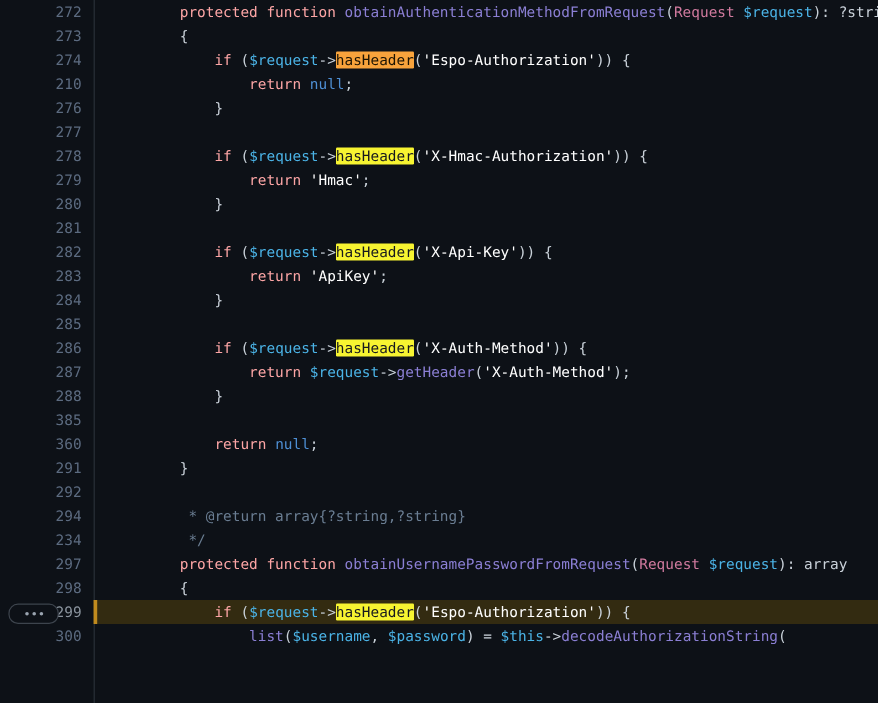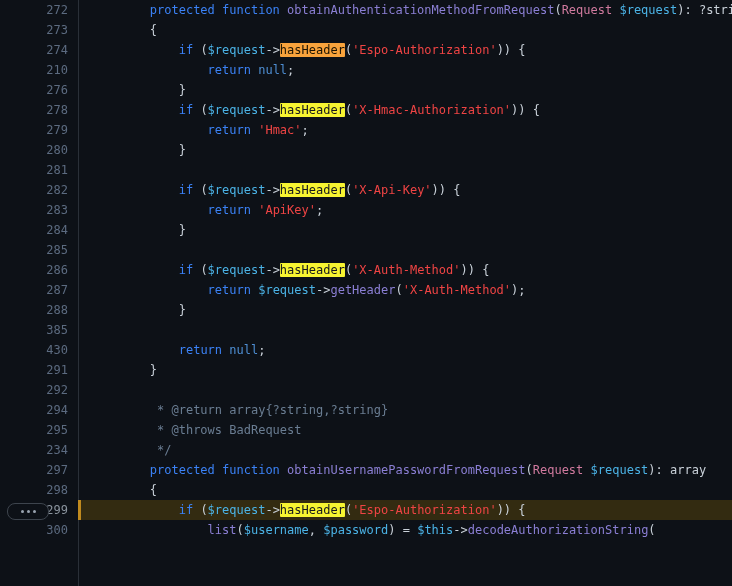--- a/index.html
+++ b/index.html
@@ -104,25 +104,25 @@
   .more-pill i {
     display: block;
     width: 3px;
     height: 3px;
     border-radius: 50%;
     background: #9aa4b0;
   }
 
   
   .t-plain   { color: #c9d1d9; }
-  .t-kw      { color: #3b82f6; }
+  .t-kw      { color: #fca5a5; }
   .t-fn      { color: #8b7fd4; }
   .t-type    { color: #d07a9e; }
   .t-var     { color: #4bb3e6; text-align: center; }
-  .t-str     { color: #ef4444; }
+  .t-str     { color: #ffffff; }
   .t-const   { color: #4e8fd4; }
   .t-comment { color: #6a7d92; }
   .t-punc    { color: #c9d1d9; }
 
   .hl-current {
     background: #f8a33c;
     color: #1d1403;
     border-radius: 1px;
   }
   .hl-match {
@@ -135,36 +135,36 @@
 <body>
 
 <div id="editor">
   <div class="gutter-rule"></div>
   <div id="lines-container">
       <div class="line"><div class="line-no">272</div><div class="gutter-pad"></div><div class="code-cell"><span class="t-plain">        </span><span class="t-kw">protected function </span><span class="t-fn">obtainAuthenticationMethodFromRequest</span><span class="t-punc">(</span><span class="t-type">Request</span><span class="t-plain"> </span><span class="t-var">$request</span><span class="t-plain">): ?string</span></div></div>
       <div class="line"><div class="line-no">273</div><div class="gutter-pad"></div><div class="code-cell"><span class="t-punc">        {</span></div></div>
       <div class="line"><div class="line-no">274</div><div class="gutter-pad"></div><div class="code-cell"><span class="t-plain">            </span><span class="t-kw">if</span><span class="t-punc"> (</span><span class="t-var">$request</span><span class="t-punc">-&gt;</span><span class="hl-current">hasHeader</span><span class="t-punc">(</span><span class="t-str">'Espo-Authorization'</span><span class="t-punc">)) {</span></div></div>
       <div class="line"><div class="line-no">210</div><div class="gutter-pad"></div><div class="code-cell"><span class="t-plain">                </span><span class="t-kw">return</span><span class="t-plain"> </span><span class="t-const">null</span><span class="t-punc">;</span></div></div>
       <div class="line"><div class="line-no">276</div><div class="gutter-pad"></div><div class="code-cell"><span class="t-punc">            }</span></div></div>
+      <div class="line"><div class="line-no">277</div><div class="gutter-pad"></div><div class="code-cell"></div></div>
       <div class="line"><div class="line-no">278</div><div class="gutter-pad"></div><div class="code-cell"><span class="t-plain">            </span><span class="t-kw">if</span><span class="t-punc"> (</span><span class="t-var">$request</span><span class="t-punc">-&gt;</span><span class="hl-match">hasHeader</span><span class="t-punc">(</span><span class="t-str">'X-Hmac-Authorization'</span><span class="t-punc">)) {</span></div></div>
       <div class="line"><div class="line-no">279</div><div class="gutter-pad"></div><div class="code-cell"><span class="t-plain">                </span><span class="t-kw">return</span><span class="t-plain"> </span><span class="t-str">'Hmac'</span><span class="t-punc">;</span></div></div>
       <div class="line"><div class="line-no">280</div><div class="gutter-pad"></div><div class="code-cell"><span class="t-punc">            }</span></div></div>
       <div class="line"><div class="line-no">281</div><div class="gutter-pad"></div><div class="code-cell"></div></div>
       <div class="line"><div class="line-no">282</div><div class="gutter-pad"></div><div class="code-cell"><span class="t-plain">            </span><span class="t-kw">if</span><span class="t-punc"> (</span><span class="t-var">$request</span><span class="t-punc">-&gt;</span><span class="hl-match">hasHeader</span><span class="t-punc">(</span><span class="t-str">'X-Api-Key'</span><span class="t-punc">)) {</span></div></div>
       <div class="line"><div class="line-no">283</div><div class="gutter-pad"></div><div class="code-cell"><span class="t-plain">                </span><span class="t-kw">return</span><span class="t-plain"> </span><span class="t-str">'ApiKey'</span><span class="t-punc">;</span></div></div>
       <div class="line"><div class="line-no">284</div><div class="gutter-pad"></div><div class="code-cell"><span class="t-punc">            }</span></div></div>
       <div class="line"><div class="line-no">285</div><div class="gutter-pad"></div><div class="code-cell"></div></div>
       <div class="line"><div class="line-no">286</div><div class="gutter-pad"></div><div class="code-cell"><span class="t-plain">            </span><span class="t-kw">if</span><span class="t-punc"> (</span><span class="t-var">$request</span><span class="t-punc">-&gt;</span><span class="hl-match">hasHeader</span><span class="t-punc">(</span><span class="t-str">'X-Auth-Method'</span><span class="t-punc">)) {</span></div></div>
       <div class="line"><div class="line-no">287</div><div class="gutter-pad"></div><div class="code-cell"><span class="t-plain">                </span><span class="t-kw">return</span><span class="t-plain"> </span><span class="t-var">$request</span><span class="t-punc">-&gt;</span><span class="t-fn">getHeader</span><span class="t-punc">(</span><span class="t-str">'X-Auth-Method'</span><span class="t-punc">);</span></div></div>
       <div class="line"><div class="line-no">288</div><div class="gutter-pad"></div><div class="code-cell"><span class="t-punc">            }</span></div></div>
       <div class="line"><div class="line-no">385</div><div class="gutter-pad"></div><div class="code-cell"></div></div>
-      <div class="line"><div class="line-no">430</div><div class="gutter-pad"></div><div class="code-cell"><span class="t-plain">            </span><span class="t-kw">return</span><span class="t-plain"> </span><span class="t-const">null</span><span class="t-punc">;</span></div></div>
+      <div class="line"><div class="line-no">360</div><div class="gutter-pad"></div><div class="code-cell"><span class="t-plain">            </span><span class="t-kw">return</span><span class="t-plain"> </span><span class="t-const">null</span><span class="t-punc">;</span></div></div>
       <div class="line"><div class="line-no">291</div><div class="gutter-pad"></div><div class="code-cell"><span class="t-punc">        }</span></div></div>
       <div class="line"><div class="line-no">292</div><div class="gutter-pad"></div><div class="code-cell"></div></div>
       <div class="line"><div class="line-no">294</div><div class="gutter-pad"></div><div class="code-cell"><span class="t-comment">         * @return array{?string,?string}</span></div></div>
-      <div class="line"><div class="line-no">295</div><div class="gutter-pad"></div><div class="code-cell"><span class="t-comment">         * @throws BadRequest</span></div></div>
       <div class="line"><div class="line-no">234</div><div class="gutter-pad"></div><div class="code-cell"><span class="t-comment">         */</span></div></div>
       <div class="line"><div class="line-no">297</div><div class="gutter-pad"></div><div class="code-cell"><span class="t-plain">        </span><span class="t-kw">protected function </span><span class="t-fn">obtainUsernamePasswordFromRequest</span><span class="t-punc">(</span><span class="t-type">Request</span><span class="t-plain"> </span><span class="t-var">$request</span><span class="t-plain">): array</span></div></div>
       <div class="line"><div class="line-no">298</div><div class="gutter-pad"></div><div class="code-cell"><span class="t-punc">        {</span></div></div>
       <div class="line active"><div class="active-marker"></div><div class="more-pill" title="•••"><i></i><i></i><i></i></div><div class="line-no">299</div><div class="gutter-pad"></div><div class="code-cell"><span class="t-plain">            </span><span class="t-kw">if</span><span class="t-punc"> (</span><span class="t-var">$request</span><span class="t-punc">-&gt;</span><span class="hl-match">hasHeader</span><span class="t-punc">(</span><span class="t-str">'Espo-Authorization'</span><span class="t-punc">)) {</span></div></div>
       <div class="line"><div class="line-no">300</div><div class="gutter-pad"></div><div class="code-cell"><span class="t-plain">                </span><span class="t-fn">list</span><span class="t-punc">(</span><span class="t-var">$username</span><span class="t-punc">, </span><span class="t-var">$password</span><span class="t-punc">) = </span><span class="t-var">$this</span><span class="t-punc">-&gt;</span><span class="t-fn">decodeAuthorizationString</span><span class="t-punc">(</span></div></div>
     </div>
 </div>
 
 </body></html>

